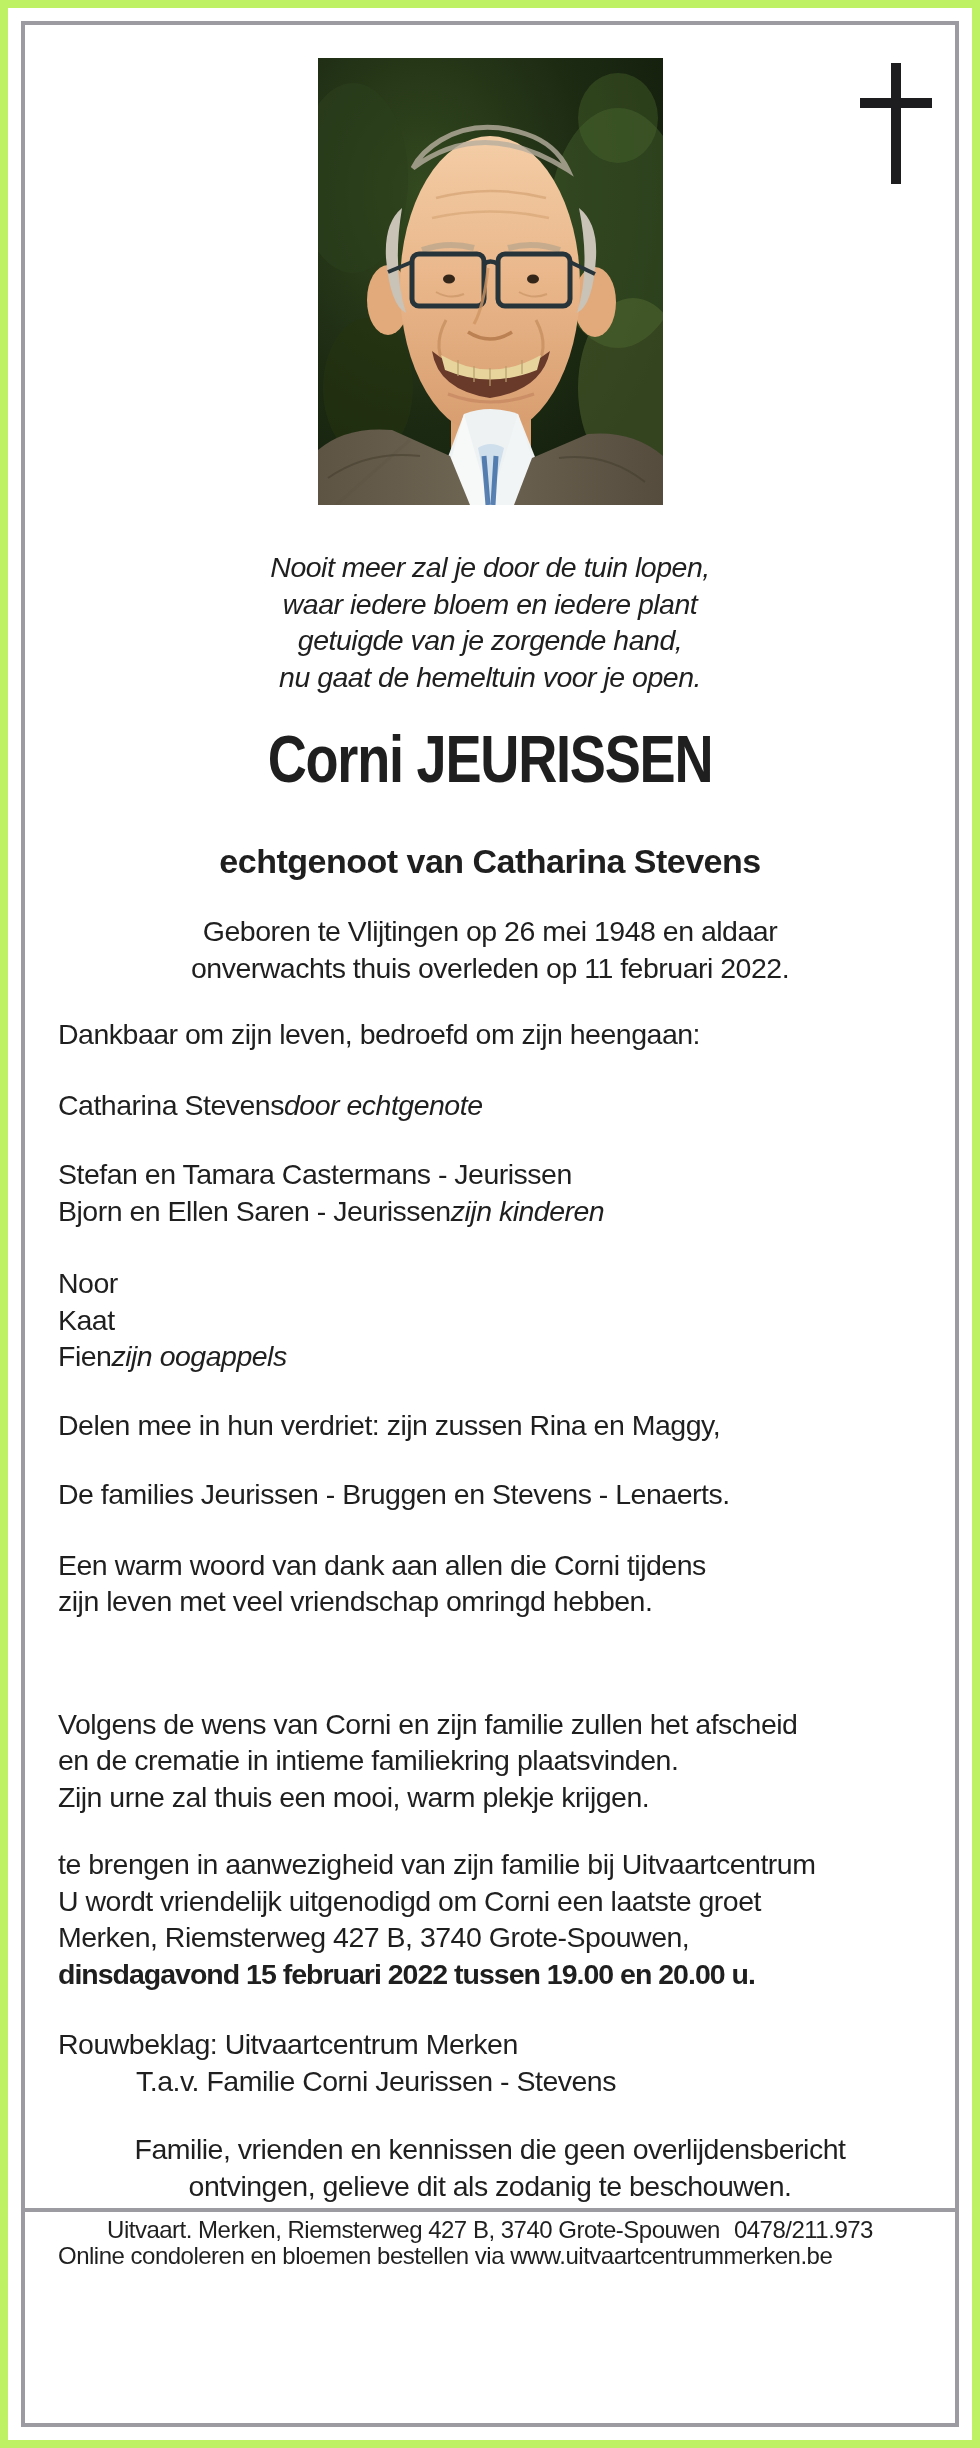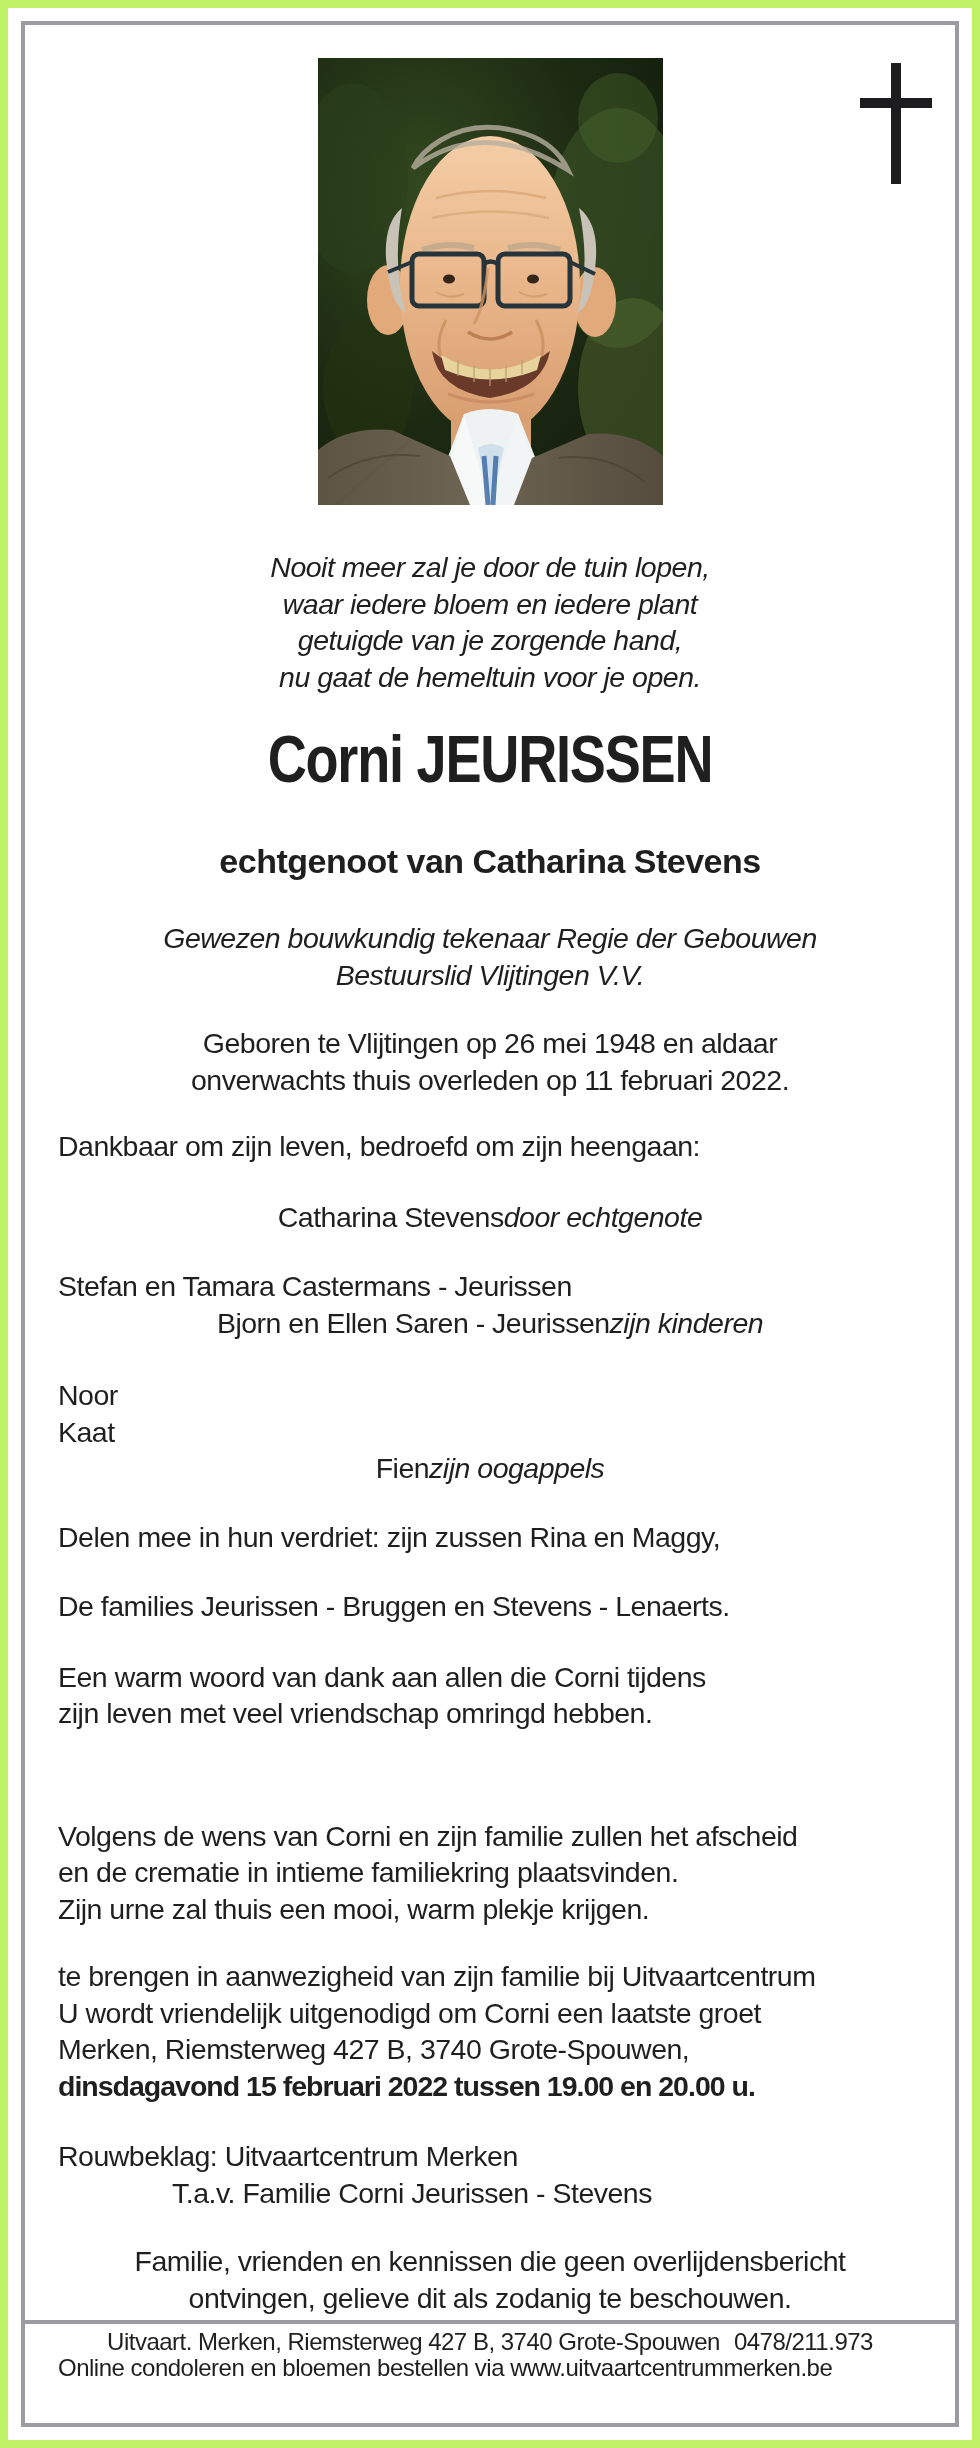--- a/index.html
+++ b/index.html
@@ -28,23 +28,23 @@
   .name{margin:26px 0 0;text-align:center;font-size:66px;line-height:76px;font-weight:700;
         letter-spacing:-1.5px;transform:scaleX(0.82);transform-origin:50% 50%;white-space:nowrap;}
   .relation{margin-top:44px;text-align:center;font-size:34px;line-height:40px;font-weight:700;
             letter-spacing:-0.5px;}
   .roles{margin-top:39px;}
   .life{margin-top:32px;}
 
   .family{margin-top:30px;}
   .gap{height:34px;}
   .gap-xl{height:86px;}
-  .row{display:flex;justify-content:center;align-items:baseline;}
+  .row{display:flex;justify-content:flex-start;align-items:baseline;}
   .bold{font-weight:700;letter-spacing:-1px;}
-  .attn{margin-left:114px;}
+  .attn{margin-left:78px;}
 
   .rule{border:0;border-top:4px solid #9b9ba1;margin:4px -33px 0;}
   .footer{margin-top:5px;text-align:left;font-size:24px;line-height:26px;letter-spacing:-0.5px;}
   .footer-row{display:flex;justify-content:center;gap:14px;}
 </style>
 </head>
 <body>
 
 <div class="page">
   <div class="sheet">
@@ -139,24 +139,20 @@
       <div class="poem txt">
         <div class="line">Nooit meer zal je door de tuin lopen,</div>
         <div class="line">waar iedere bloem en iedere plant</div>
         <div class="line">getuigde van je zorgende hand,</div>
         <div class="line">nu gaat de hemeltuin voor je open.</div>
       </div>
 
       <h1 class="name">Corni JEURISSEN</h1>
       <div class="relation">echtgenoot van Catharina Stevens</div>
 
-      <div class="roles txt center it">
-        <div class="line">Gewezen bouwkundig tekenaar Regie der Gebouwen</div>
-        <div class="line">Bestuurslid Vlijtingen V.V.</div>
-      </div>
 
       <div class="life txt center">
         <div class="line">Geboren te Vlijtingen op 26 mei 1948 en aldaar</div>
         <div class="line">onverwachts thuis overleden op 11 februari 2022.</div>
       </div>
 
       <div class="family txt">
         <div class="line">Dankbaar om zijn leven, bedroefd om zijn heengaan:</div>
         <div class="gap"></div>
 

